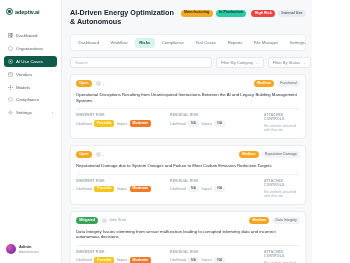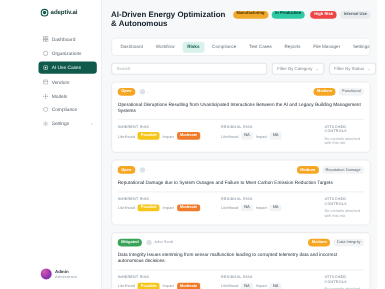--- a/index.html
+++ b/index.html
@@ -2,21 +2,21 @@
 <html><head>
 <meta charset="utf-8">
 <style>
   * { box-sizing: border-box; margin: 0; padding: 0; }
   html, body {
     width: 350px; height: 263px;
     font-family: "Liberation Sans", sans-serif;
     background: #ffffff;
     overflow: hidden;
   }
-  .app { display: flex; width: 312px; height: 263px; margin-left: 31px; }
+  .app { display: flex; width: 312px; height: 263px; }
 
   
   .sidebar {
     width: 62px; height: 263px;
     background: #ffffff;
     border-right: 1px solid #e8eaed;
     display: flex; flex-direction: column;
     padding: 0;
     flex: 0 0 62px;
     position: relative;

